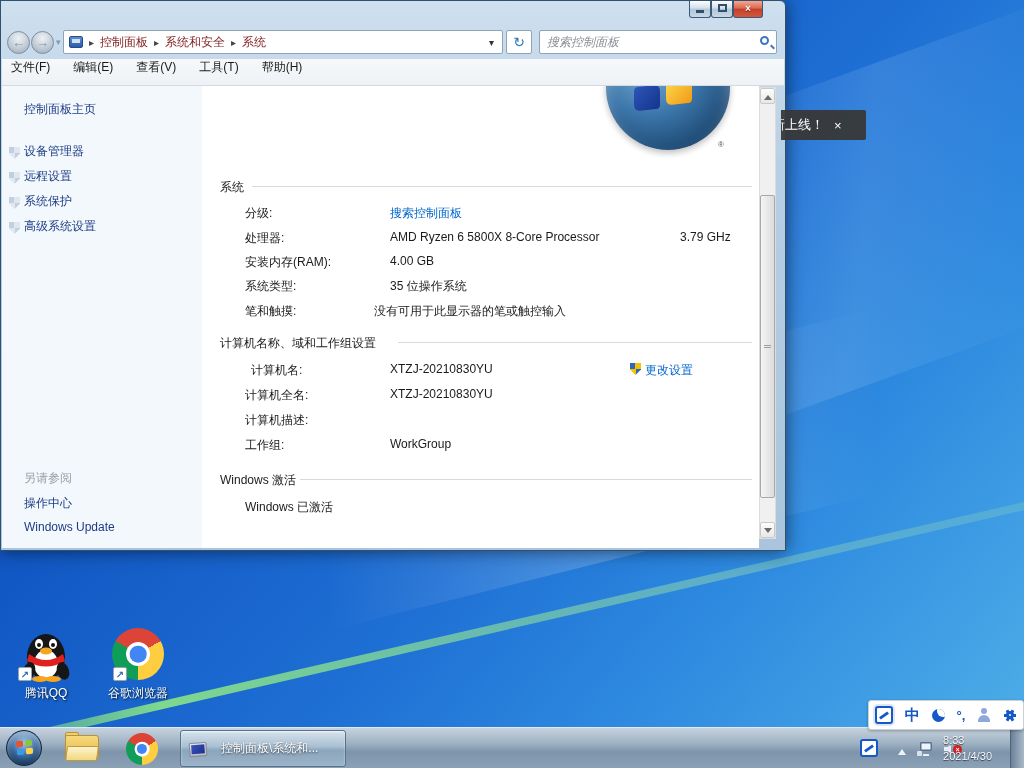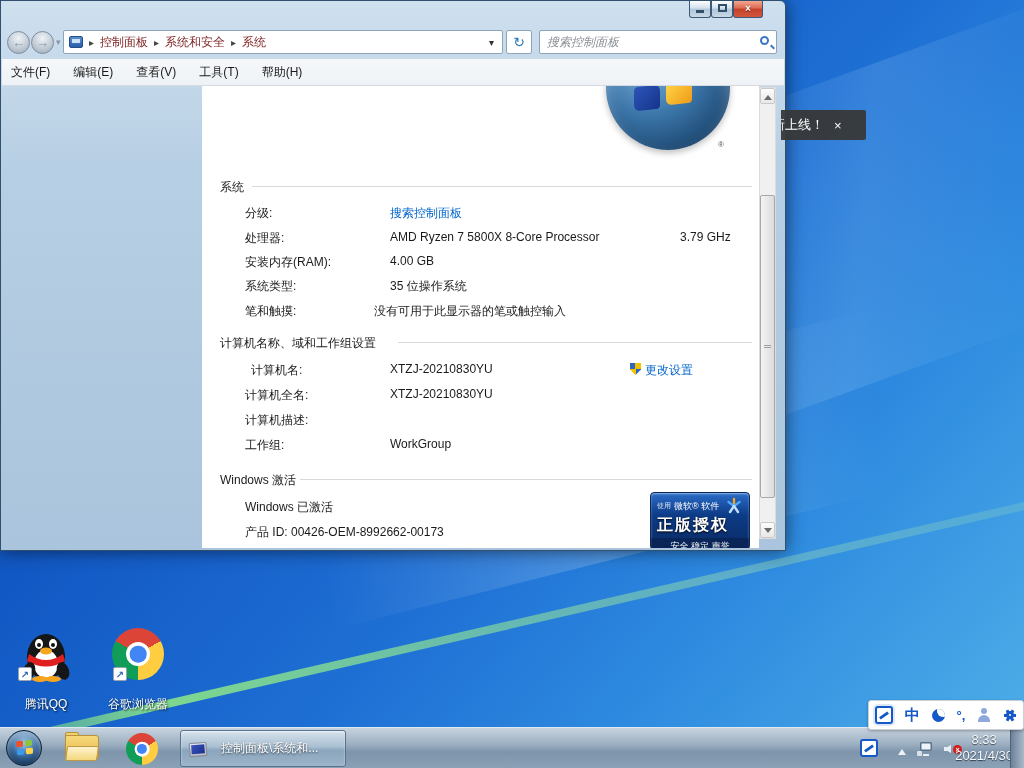--- a/index.html
+++ b/index.html
@@ -33,21 +33,21 @@
   .crumb-sep{color:#444;font-size:10px}
   .addr-ico{width:14px;height:12px;margin-left:5px;background:linear-gradient(#5a8fd4,#2a5da8);
     border:1px solid #274d86;border-radius:2px;position:relative}
   .addr-ico:after{content:"";position:absolute;left:2px;top:2px;right:2px;bottom:4px;background:#cfe2f8}
   .search-ph{font-style:italic;color:#8b9096;padding-left:7px}
   .mag{position:absolute;right:7px;top:5px;width:9px;height:9px;border:2px solid #3a76c4;border-radius:50%}
   .mag:after{content:"";position:absolute;left:8px;top:8px;width:5px;height:2px;background:#3a76c4;transform:rotate(45deg)}
 
   
   #menubar{position:absolute;left:1px;right:1px;top:58px;height:27px;background:linear-gradient(#f6f8fa,#eef2f6);
-    border-bottom:1px solid #d4dae0;display:flex;align-items:center;color:#1a1a1a}
+    border-bottom:1px solid #d4dae0;display:flex;align-items:flex-start;color:#1a1a1a}
   #menubar span{padding:0 14px 0 9px}
 
   
   #sidebar{position:absolute;left:1px;top:85px;width:200px;bottom:2px;background:#f3f8fd}
   .side-link{position:absolute;left:22px;color:#1d3c85;cursor:pointer;white-space:nowrap}
   .side-head{position:absolute;left:22px;color:#9aa0a8}
   .shield{position:absolute;width:11px;height:12px;
     background:conic-gradient(#f3c200 0 25%,#2f66c0 0 50%,#f3c200 0 75%,#2f66c0 0 100%);
     clip-path:polygon(0 0,100% 0,100% 55%,50% 100%,0 55%)}
   .shield.faint{background:conic-gradient(#dfe7f0 0 25%,#c2cfdd 0 50%,#dfe7f0 0 75%,#c2cfdd 0 100%)}
@@ -85,38 +85,38 @@
   #badge .b-foot{margin-top:2px;font-size:9px;text-align:center;background:rgba(10,30,70,.55);padding:2px 0}
 
   
   #toast{position:absolute;left:781px;top:110px;width:85px;height:30px;background:rgba(56,56,56,.95);
     color:#fff;display:flex;align-items:center;overflow:hidden;z-index:9;border-radius:0 2px 2px 0}
   #toast .t-text{white-space:nowrap;margin-left:-9px;font-size:13px}
   #toast .t-close{margin-left:10px;font-size:13px;cursor:pointer}
 
   
   .dt-icon{position:absolute;width:92px;text-align:center;color:#fff;cursor:pointer}
-  .dt-label{margin-top:14px;text-shadow:1px 1px 2px rgba(0,0,0,.85);font-size:12px}
+  .dt-label{margin-top:3px;text-shadow:1px 1px 2px rgba(0,0,0,.85);font-size:12px}
   .sc-arrow{position:absolute;left:1px;bottom:1px;width:14px;height:14px;background:#fff;
     border:1px solid #9aa4ae;border-radius:2px;color:#2a62b8;font-size:10px;line-height:13px;font-weight:bold}
 
   
   #taskbar{position:absolute;left:0;bottom:0;width:1024px;height:41px;
     background:linear-gradient(#c7d3de,#9db0c2 40%,#7e94ab 60%,#8ba1b6);
     border-top:1px solid #dfe9f2;z-index:20}
   #startorb{position:absolute;left:6px;top:2px;width:36px;height:36px;border-radius:50%;
     background:radial-gradient(circle at 50% 35%,#9cc4ea,#3b6ca0 45%,#123254 80%);
     border:1px solid #10293f;box-shadow:inset 0 4px 6px rgba(255,255,255,.5)}
   .flag{position:absolute;width:7px;height:6px;border-radius:1px 2px 1px 2px;transform:skewY(-8deg)}
   .tb-btn{position:absolute;top:2px;height:37px;width:48px;border-radius:3px}
   .task-active{background:linear-gradient(#d6e2ec,#a9bfd2 45%,#8aa5bd 55%,#9db4c8);
     border:1px solid #57728c;box-shadow:inset 0 1px 2px rgba(255,255,255,.7)}
   .task-label{color:#fff;text-shadow:0 1px 2px rgba(0,0,0,.7);white-space:nowrap}
   #tray{position:absolute;right:0;top:0;height:41px;color:#f2f7fb}
-  .clock{position:absolute;right:11px;top:4px;text-align:center;font-size:13px;line-height:16px;
+  .clock{position:absolute;right:32px;top:4px;text-align:left;font-size:11px;line-height:16px;
     color:#f4f8fc;text-shadow:0 1px 1px rgba(0,0,0,.6)}
   #showdesk{position:absolute;right:0;top:0;width:14px;height:41px;
     background:linear-gradient(90deg,#6c8099,#a9bac9);border-left:1px solid #4f6478}
   .tray-up{width:0;height:0;border:4px solid transparent;border-bottom:6px solid #ecf2f8}
 
   
   #langbar{position:absolute;left:868px;top:700px;width:156px;height:30px;background:#fff;
     border:1px solid #c8d0d8;border-radius:3px;display:flex;align-items:center;
     justify-content:space-around;z-index:21;box-shadow:0 1px 3px rgba(0,0,0,.3)}
   .ime-logo{width:18px;height:18px;background:#fff;border:2px solid #1559c8;border-radius:3px;position:relative}
@@ -225,38 +225,52 @@
     </div>
 
     <div id="menubar">
       <span>文件(F)</span>
       <span>编辑(E)</span>
       <span>查看(V)</span>
       <span>工具(T)</span>
       <span>帮助(H)</span>
     </div>
 
+    <div id="sidebar">
+      <span class="side-link" style="top:15px">控制面板主页</span>
+      <span class="shield faint" style="left:7px;top:61px"></span>
+      <span class="side-link" style="top:57px">设备管理器</span>
+      <span class="shield faint" style="left:7px;top:86px"></span>
+      <span class="side-link" style="top:82px">远程设置</span>
+      <span class="shield faint" style="left:7px;top:111px"></span>
+      <span class="side-link" style="top:107px">系统保护</span>
+      <span class="shield faint" style="left:7px;top:136px"></span>
+      <span class="side-link" style="top:132px">高级系统设置</span>
+      <span class="side-head" style="top:384px">另请参阅</span>
+      <span class="side-link" style="top:409px">操作中心</span>
+      <span class="side-link" style="top:434px">Windows Update</span>
+    </div>
 
     <div id="main">
 
       <div id="orb">
 
         <span class="pane" style="left:28px;top:60px;background:linear-gradient(135deg,#2c55b8,#15348c)"></span>
         <span class="pane" style="left:60px;top:54px;background:linear-gradient(135deg,#ffd84a,#f09a18)"></span>
       </div>
       <span class="reg" style="left:516px;top:54px">®</span>
 
       <span class="sec-head" style="left:18px;top:93px">系统</span>
       <span class="hairline" style="left:50px;top:100px;width:500px"></span>
 
       <span class="lbl" style="left:43px;top:119px">分级:</span>
       <span class="val link" style="left:188px;top:119px">搜索控制面板</span>
 
       <span class="lbl" style="left:43px;top:144px">处理器:</span>
-      <span class="val" style="left:188px;top:144px">AMD Ryzen 7 5800X 8-Core Processor</span>
+      <span class="val" style="left:188px;top:144px">AMD Ryzen 6 5800X 8-Core Processor</span>
       <span class="val" style="left:478px;top:144px">3.79 GHz</span>
 
       <span class="lbl" style="left:43px;top:168px">安装内存(RAM):</span>
       <span class="val" style="left:188px;top:168px">4.00 GB</span>
 
       <span class="lbl" style="left:43px;top:192px">系统类型:</span>
       <span class="val" style="left:188px;top:192px">35 位操作系统</span>
 
       <span class="lbl" style="left:43px;top:217px">笔和触摸:</span>
       <span class="val" style="left:172px;top:217px">没有可用于此显示器的笔或触控输入</span>
@@ -275,39 +289,21 @@
       <span class="lbl" style="left:43px;top:326px">计算机描述:</span>
       <span class="val" style="left:188px;top:326px"></span>
 
       <span class="lbl" style="left:43px;top:351px">工作组:</span>
       <span class="val" style="left:188px;top:351px">WorkGroup</span>
 
       <span class="sec-head" style="left:18px;top:386px">Windows 激活</span>
       <span class="hairline" style="left:98px;top:393px;width:452px"></span>
 
       <span class="val" style="left:43px;top:413px">Windows 已激活</span>
-      <span class="val" style="left:43px;top:438px">产品 ID: 00426-OEM-8992662-00173</span>
-
-      <div id="badge" style="left:448px;top:406px;width:100px;height:58px">
-        <div class="b-top">
-          <span style="font-size:7px;opacity:.85">使用</span>
-          <span>微软® 软件</span>
-          <svg width="18" height="18" viewBox="0 0 18 18" style="margin-left:auto">
-            <g stroke-width="2.4" stroke-linecap="round">
-              <line x1="9" y1="2" x2="9" y2="8" stroke="#f5a623"></line>
-              <line x1="3.5" y1="5" x2="9" y2="9" stroke="#4da6ff"></line>
-              <line x1="14.5" y1="5" x2="9" y2="9" stroke="#4da6ff"></line>
-              <line x1="5" y1="15" x2="9" y2="9" stroke="#bfe0ff"></line>
-              <line x1="13" y1="15" x2="9" y2="9" stroke="#bfe0ff"></line>
-            </g>
-          </svg>
-        </div>
-        <div class="b-title">正版授权</div>
-        <div class="b-foot">安全 稳定 声誉</div>
-      </div>
+
     </div>
 
     <div id="scroll">
       <div class="sc-btn" style="top:0">
           <div class="tri-up"></div>
         </div>
       <div id="thumb" style="top:107px;height:303px">
           <div class="grip"></div>
         </div>
       <div class="sc-btn" style="bottom:0">

